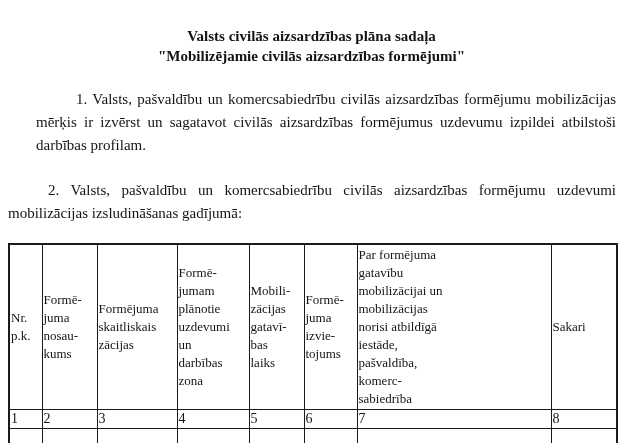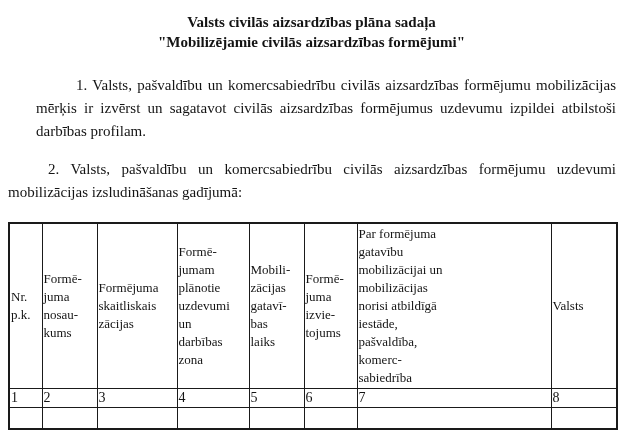--- a/index.html
+++ b/index.html
@@ -11,37 +11,37 @@
     width: 623px;
     height: 443px;
     font-family: "Liberation Serif", serif;
     color: #141414;
     overflow: hidden;
   }
   .page {
     box-sizing: border-box;
     width: 623px;
     height: 443px;
-    padding-top: 12px;
+    padding-top: 26px;
   }
   .doc-title {
     text-align: center;
     font-weight: bold;
     font-size: 15px;
     line-height: 20px;
   }
   .para {
     text-align: justify;
     font-size: 15px;
     line-height: 23px;
     margin: 0 7px 0 8px;
     text-indent: 40px;
   }
   .para-1 { margin-top: 22px; margin-left: 36px; }
-  .para-2 { margin-top: 15px; }
+  .para-2 { margin-top: 22px; }
   table.formations {
     border-collapse: collapse;
     table-layout: fixed;
     width: 608px;
     margin: 18px 0 0 8px;
     border: 2px solid #1a1a1a;
   }
   table.formations td {
     border: 1px solid #1a1a1a;
     text-align: left;
@@ -118,21 +118,21 @@
 tojums</td>
         <td>Par formējuma
 gatavību
 mobilizācijai un
 mobilizācijas
 norisi atbildīgā
 iestāde,
 pašvaldība,
 komerc-
 sabiedrība</td>
-        <td>Valsts</td>
+        <td>Sakari</td>
       </tr>
       <tr class="num-row">
         <td>1</td>
         <td>2</td>
         <td>3</td>
         <td>4</td>
         <td>5</td>
         <td>6</td>
         <td>7</td>
         <td>8</td>

